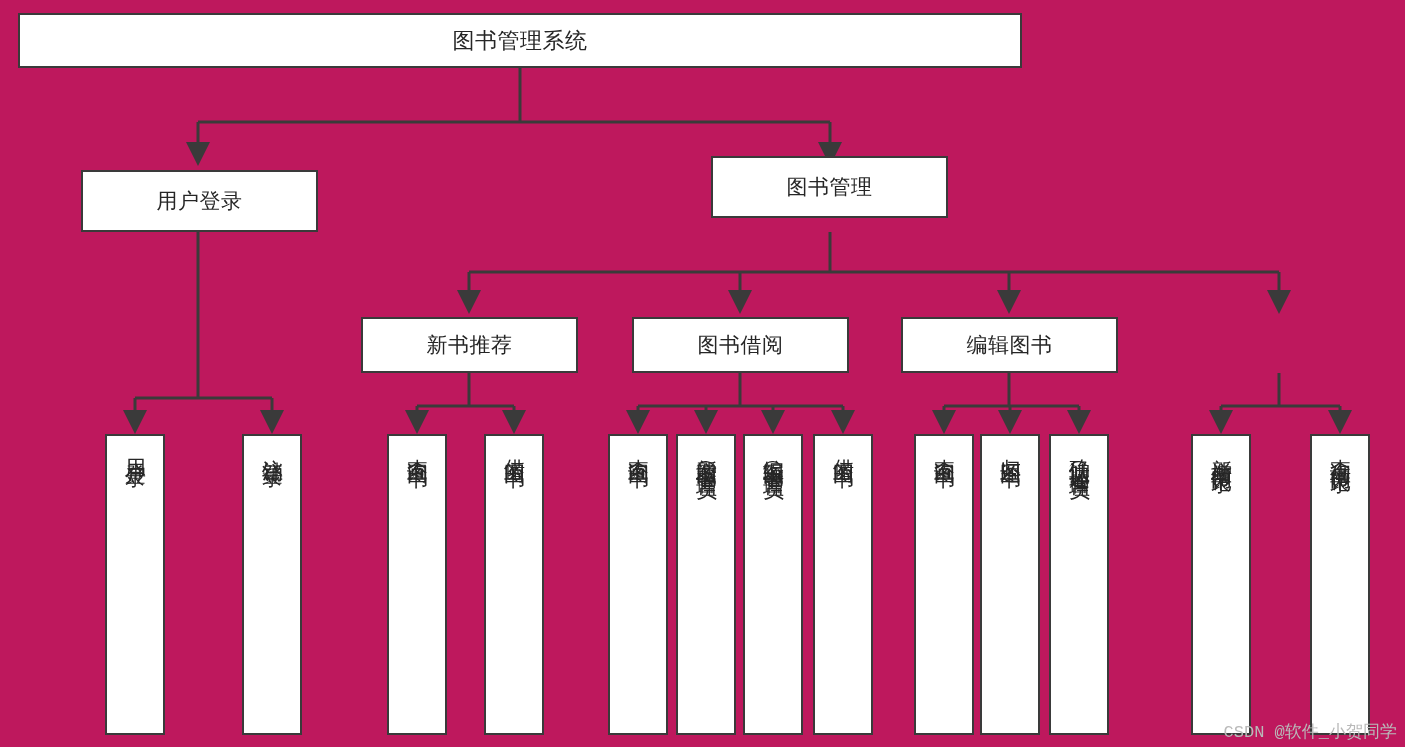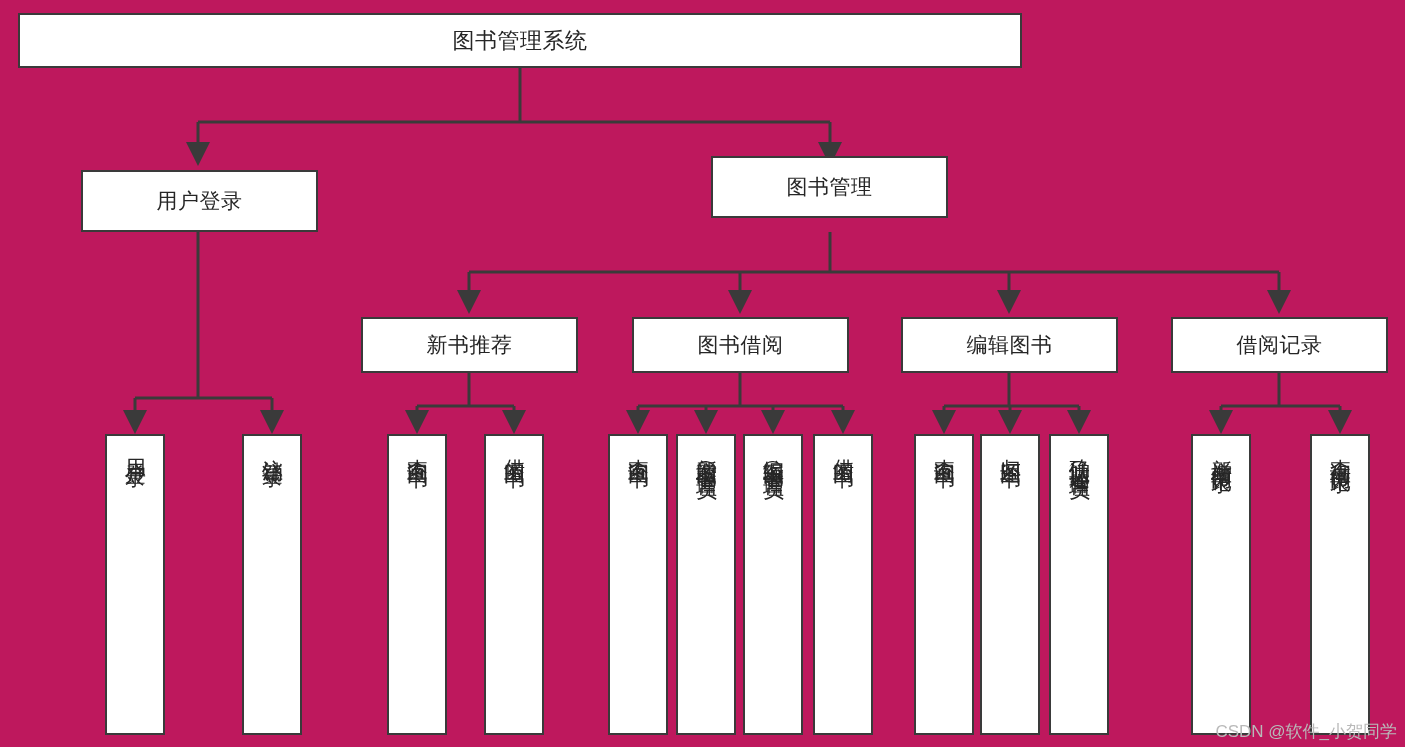--- a/index.html
+++ b/index.html
@@ -59,20 +59,21 @@
   }
   #root-node .label { font-size: 22px; }
   #watermark {
     position: absolute;
     right: 8px;
     bottom: 4px;
     font-size: 17px;
     color: #b9b9b9;
     z-index: 5;
     white-space: nowrap;
+    font-family: Liberation Mono, monospace;
   }
 </style>
 </head>
 <body>
 
 <div id="canvas">
 
   <svg id="wires" viewBox="0 0 1405 747" xmlns="http://www.w3.org/2000/svg">
     <defs>
       <marker id="arrow" viewBox="0 0 12 12" refX="10" refY="6" markerWidth="8" markerHeight="8" orient="auto-start-reverse">
@@ -136,23 +137,20 @@
 
   <div class="node" style="left:632px; top:317px; width:217px; height:56px;">
     <span class="label">图书借阅</span>
   </div>
   <div class="node" style="left:361px; top:317px; width:217px; height:56px;">
     <span class="label">新书推荐</span>
   </div>
   <div class="node" style="left:901px; top:317px; width:217px; height:56px;">
     <span class="label">编辑图书</span>
   </div>
-  <div class="node" style="left:1171px; top:317px; width:217px; height:56px;">
-    <span class="label">借阅记录</span>
-  </div>
 
   <div class="node vert" style="left:105px; top:434px; width:60px; height:301px;">
     <span class="label">用户登录</span>
   </div>
   <div class="node vert" style="left:242px; top:434px; width:60px; height:301px;">
     <span class="label">注销登录</span>
   </div>
 
   <div class="node vert" style="left:387px; top:434px; width:60px; height:301px;">
     <span class="label">查询图书</span>

